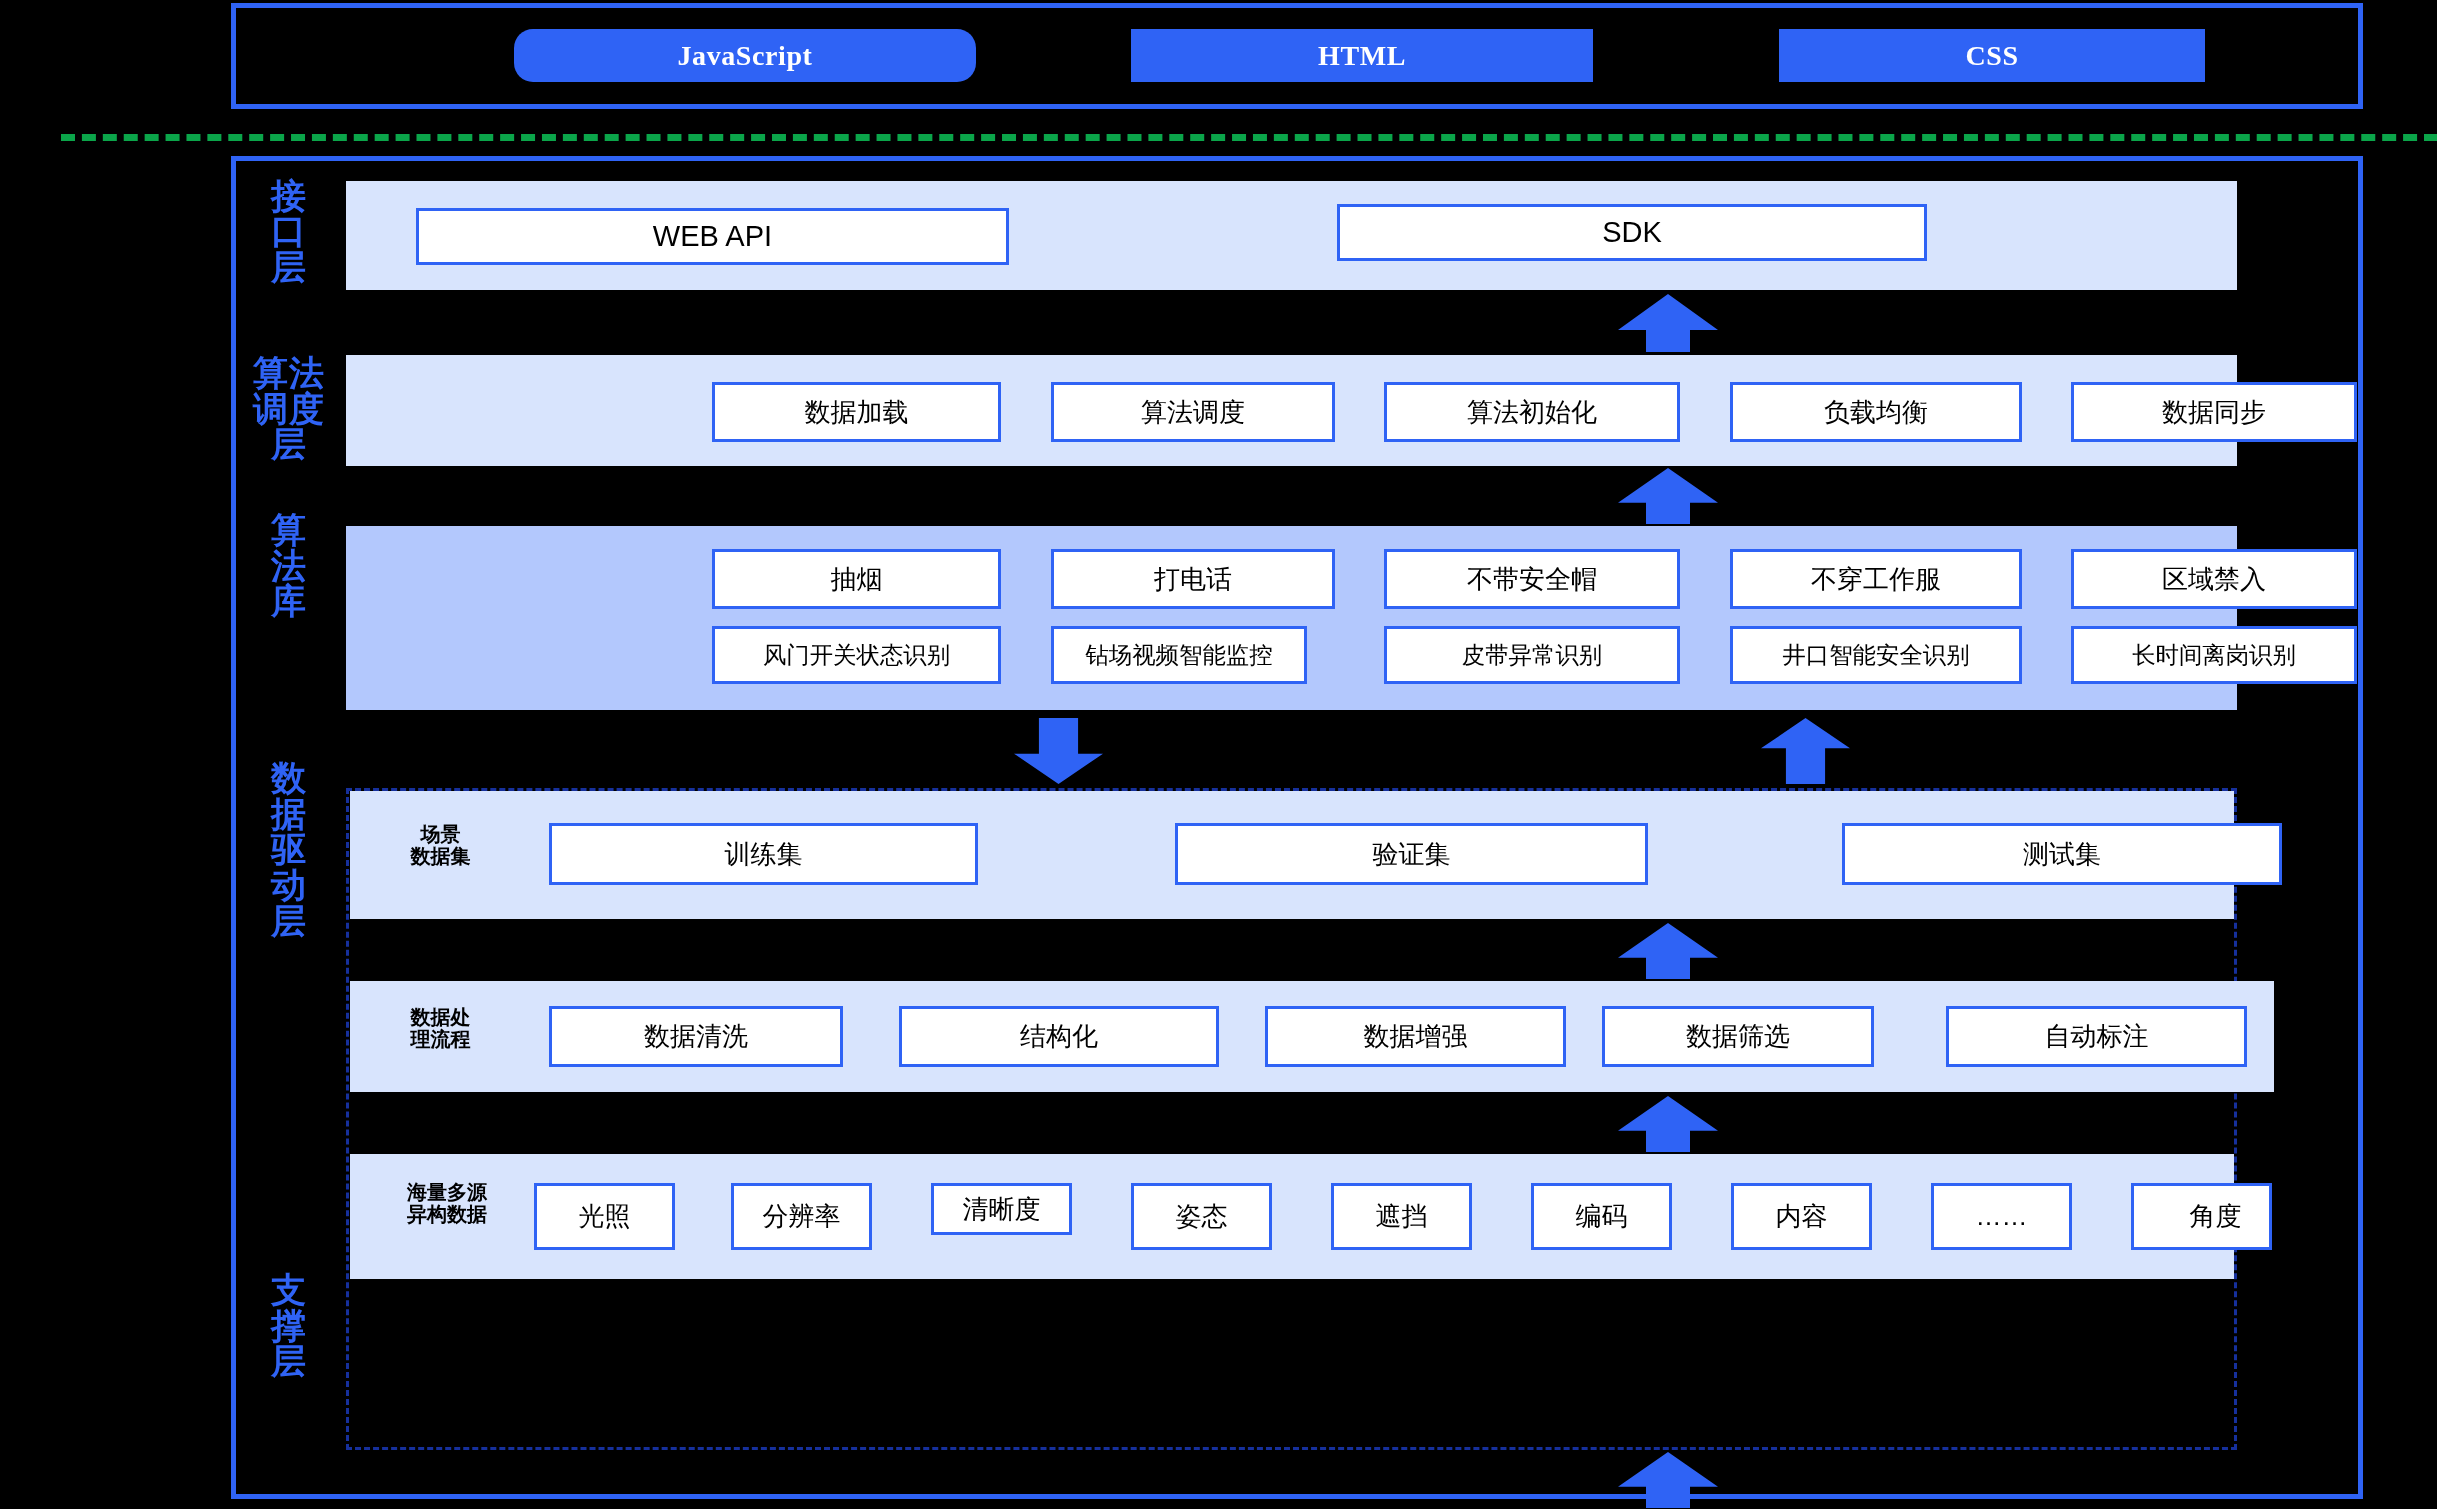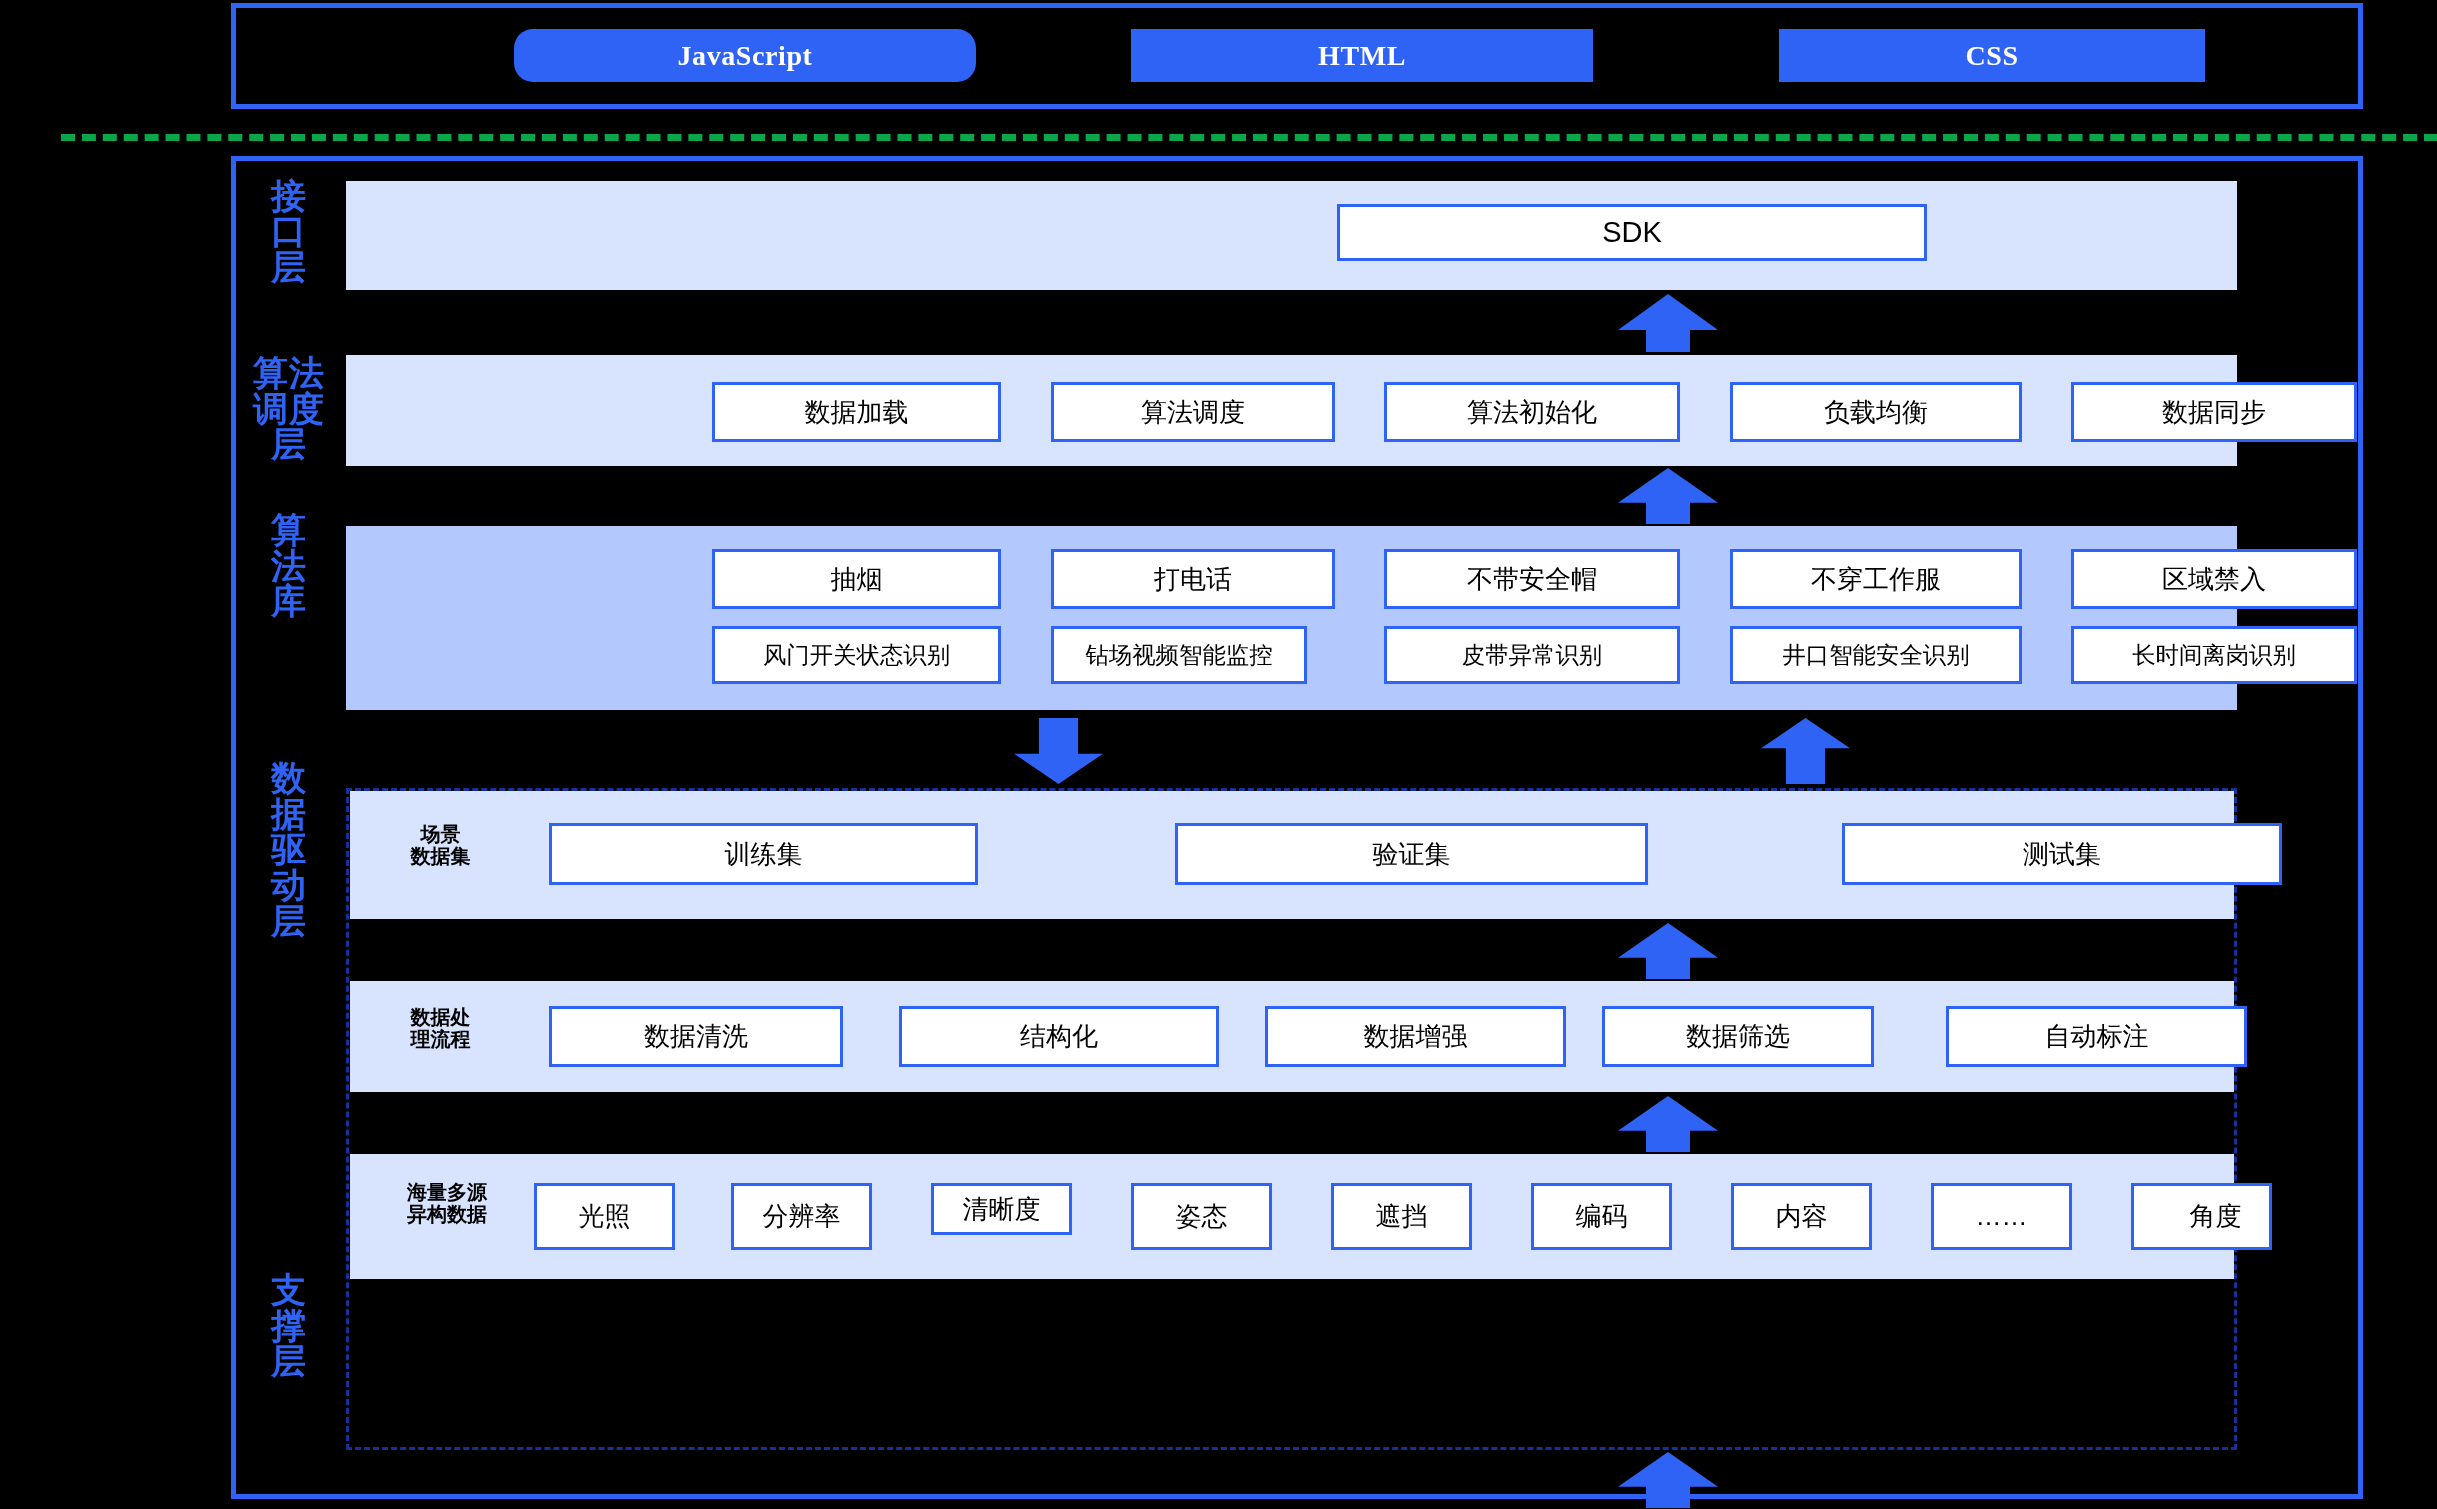--- a/index.html
+++ b/index.html
@@ -98,20 +98,23 @@
     <div>层</div>
   </div>
 
   <div class="layer-cap" style="left:11px;top:1111px;">
     <div>支</div>
     <div>撑</div>
     <div>层</div>
   </div>
 
   <div class="band" style="left:110px;top:20px;width:1891px;height:109px;">
+    <div class="cell big" style="left:70px;top:27px;width:593px;height:57px;">
+      <span>WEB API</span>
+    </div>
     <div class="cell big" style="left:991px;top:23.4px;width:590px;height:57px;">
       <span>SDK</span>
     </div>
   </div>
 
   <div class="arrow up wide" style="left:1382px;top:133px;width:100px;height:58px;"></div>
 
   <div class="band" style="left:110px;top:194px;width:1891px;height:111px;">
     <div class="cell" style="left:366px;top:27px;width:289px;height:60px;">
       <span>数据加载</span>
@@ -184,21 +187,21 @@
     <div class="cell" style="left:825px;top:32px;width:473px;height:62px;">
       <span>验证集</span>
     </div>
     <div class="cell" style="left:1492px;top:32px;width:440px;height:62px;">
       <span>测试集</span>
     </div>
   </div>
 
   <div class="arrow up wide" style="left:1382px;top:762px;width:100px;height:56px;"></div>
 
-  <div class="band" style="left:114px;top:820px;width:1884px;height:111px;">
+  <div class="band" style="left:114px;top:820px;width:1884px;height:111px;padding-left:40px;">
     <div class="row-lab" style="left:23.4px;top:24.5px;">
       <div>数据处</div>
       <div>理流程</div>
     </div>
     <div class="cell" style="left:199px;top:24.5px;width:294px;height:61px;">
       <span>数据清洗</span>
     </div>
     <div class="cell" style="left:549px;top:24.5px;width:320px;height:61px;">
       <span>结构化</span>
     </div>

